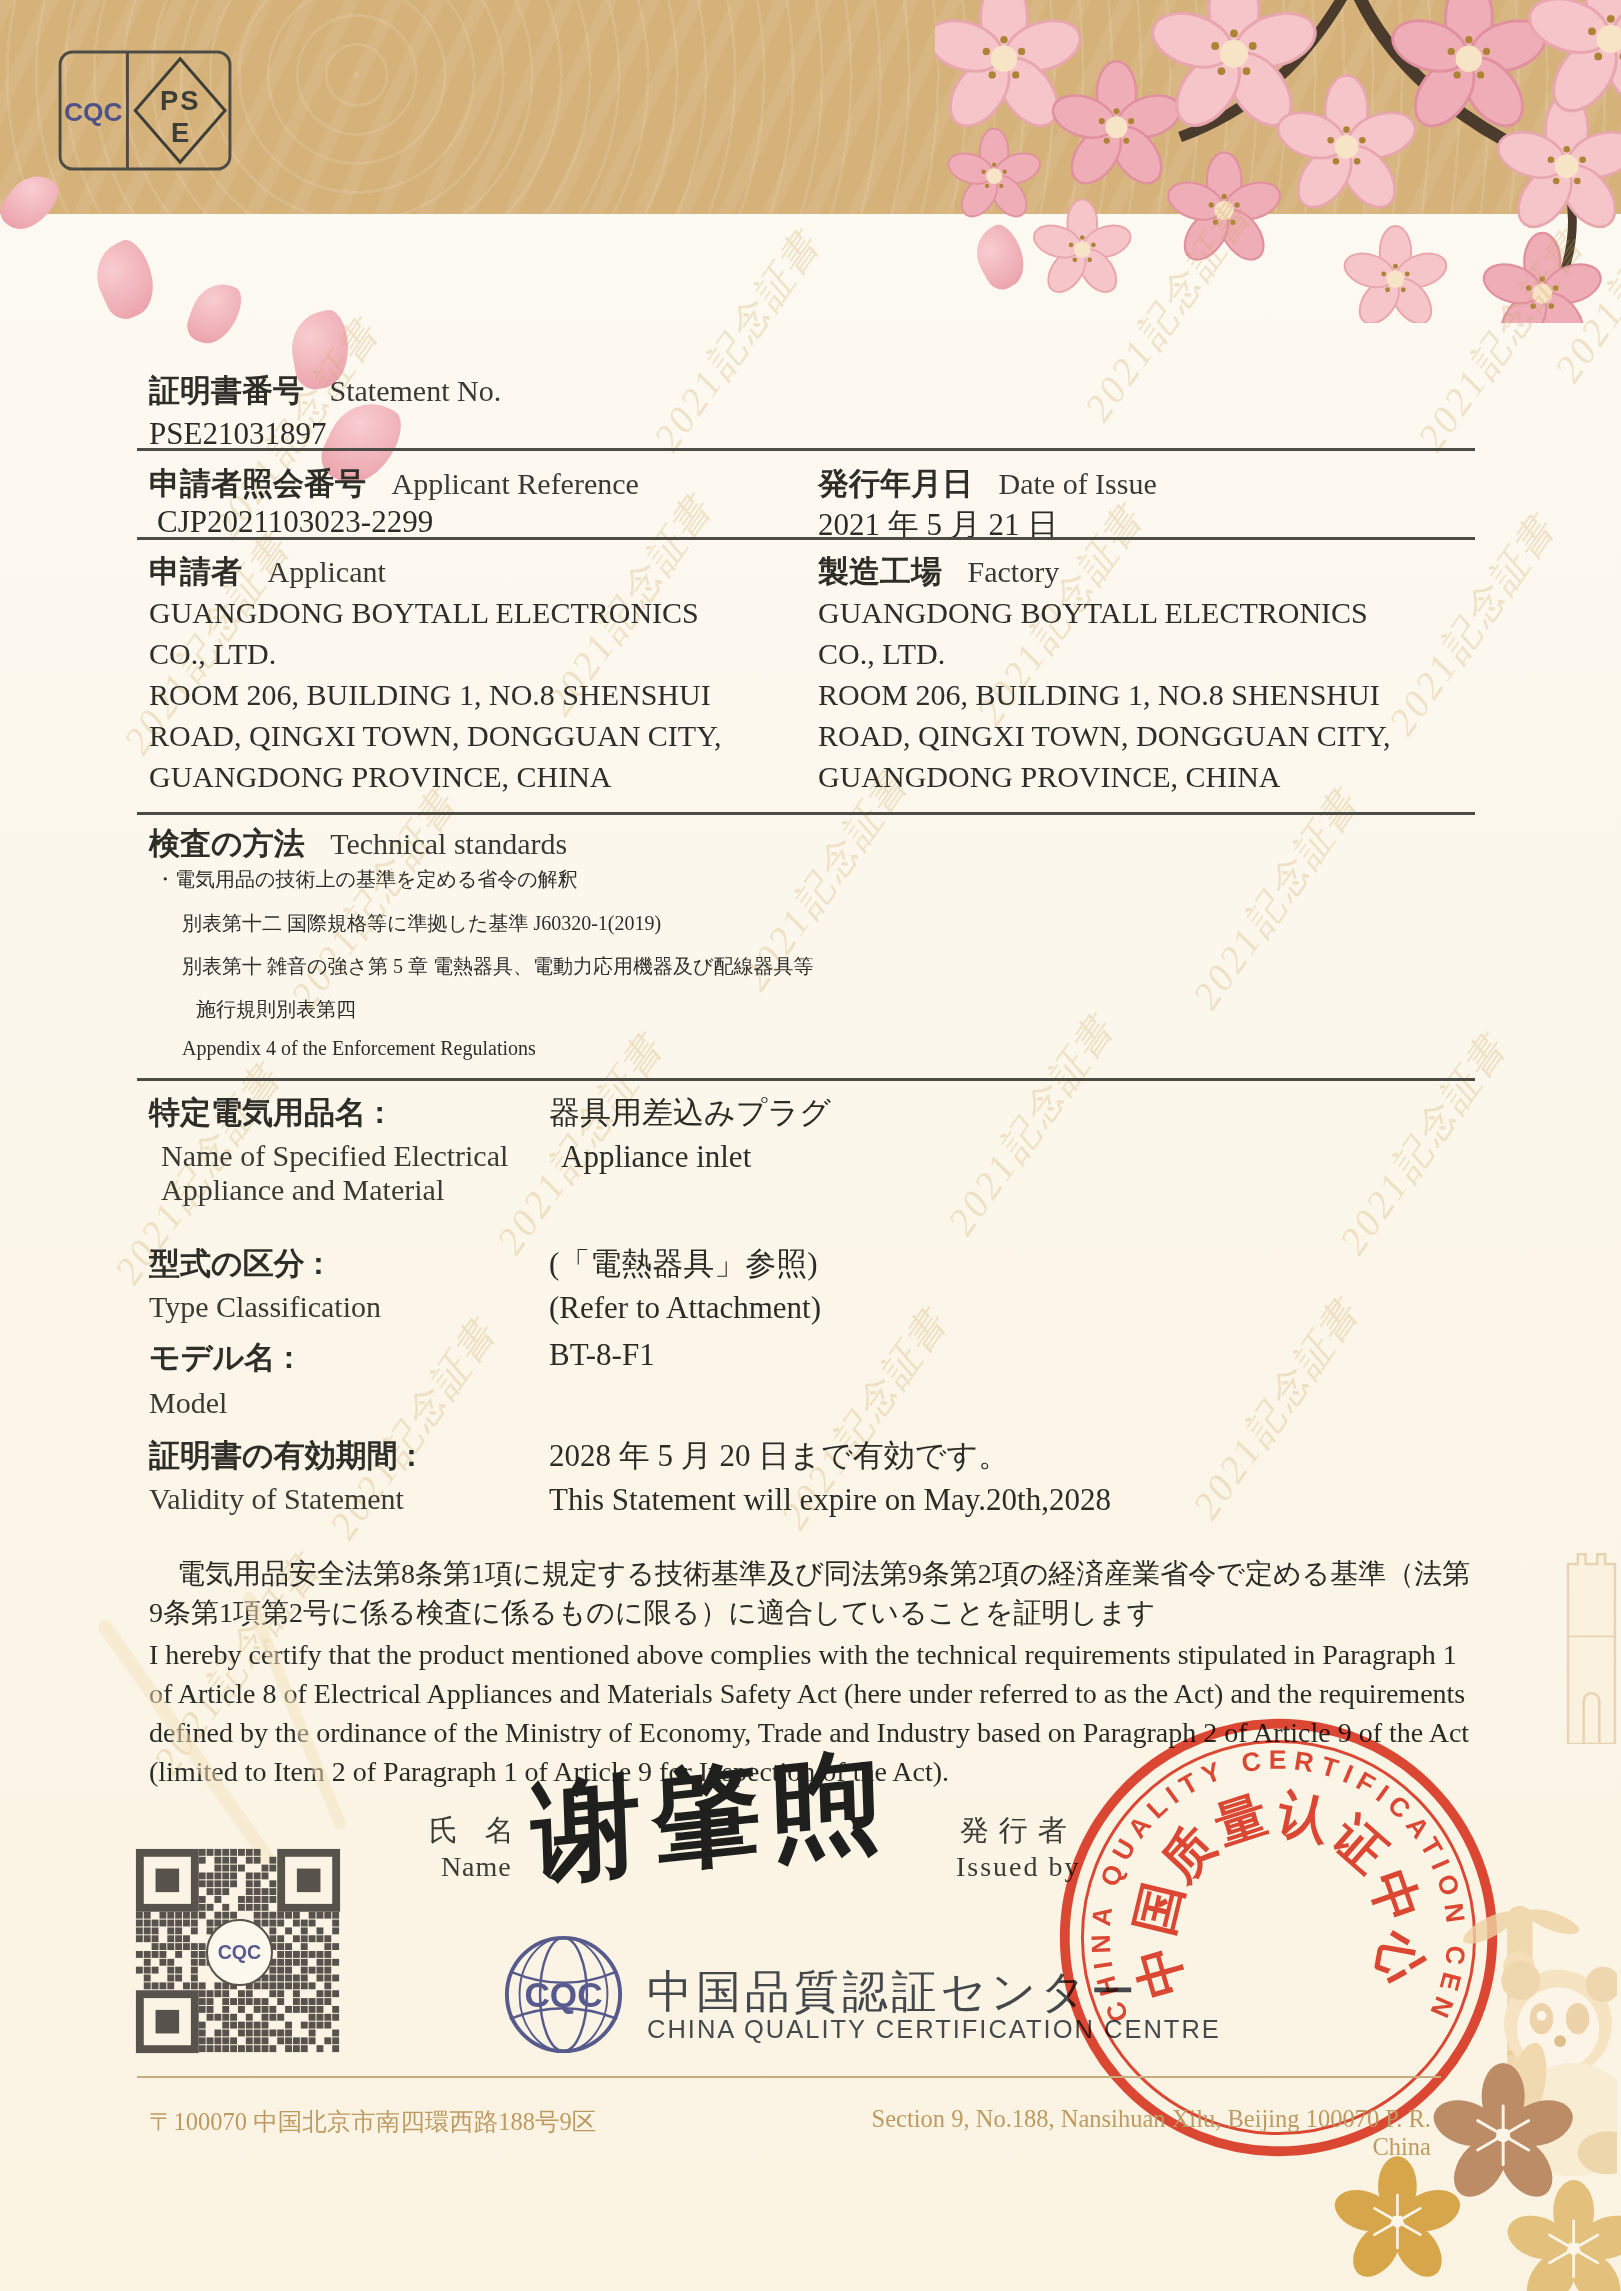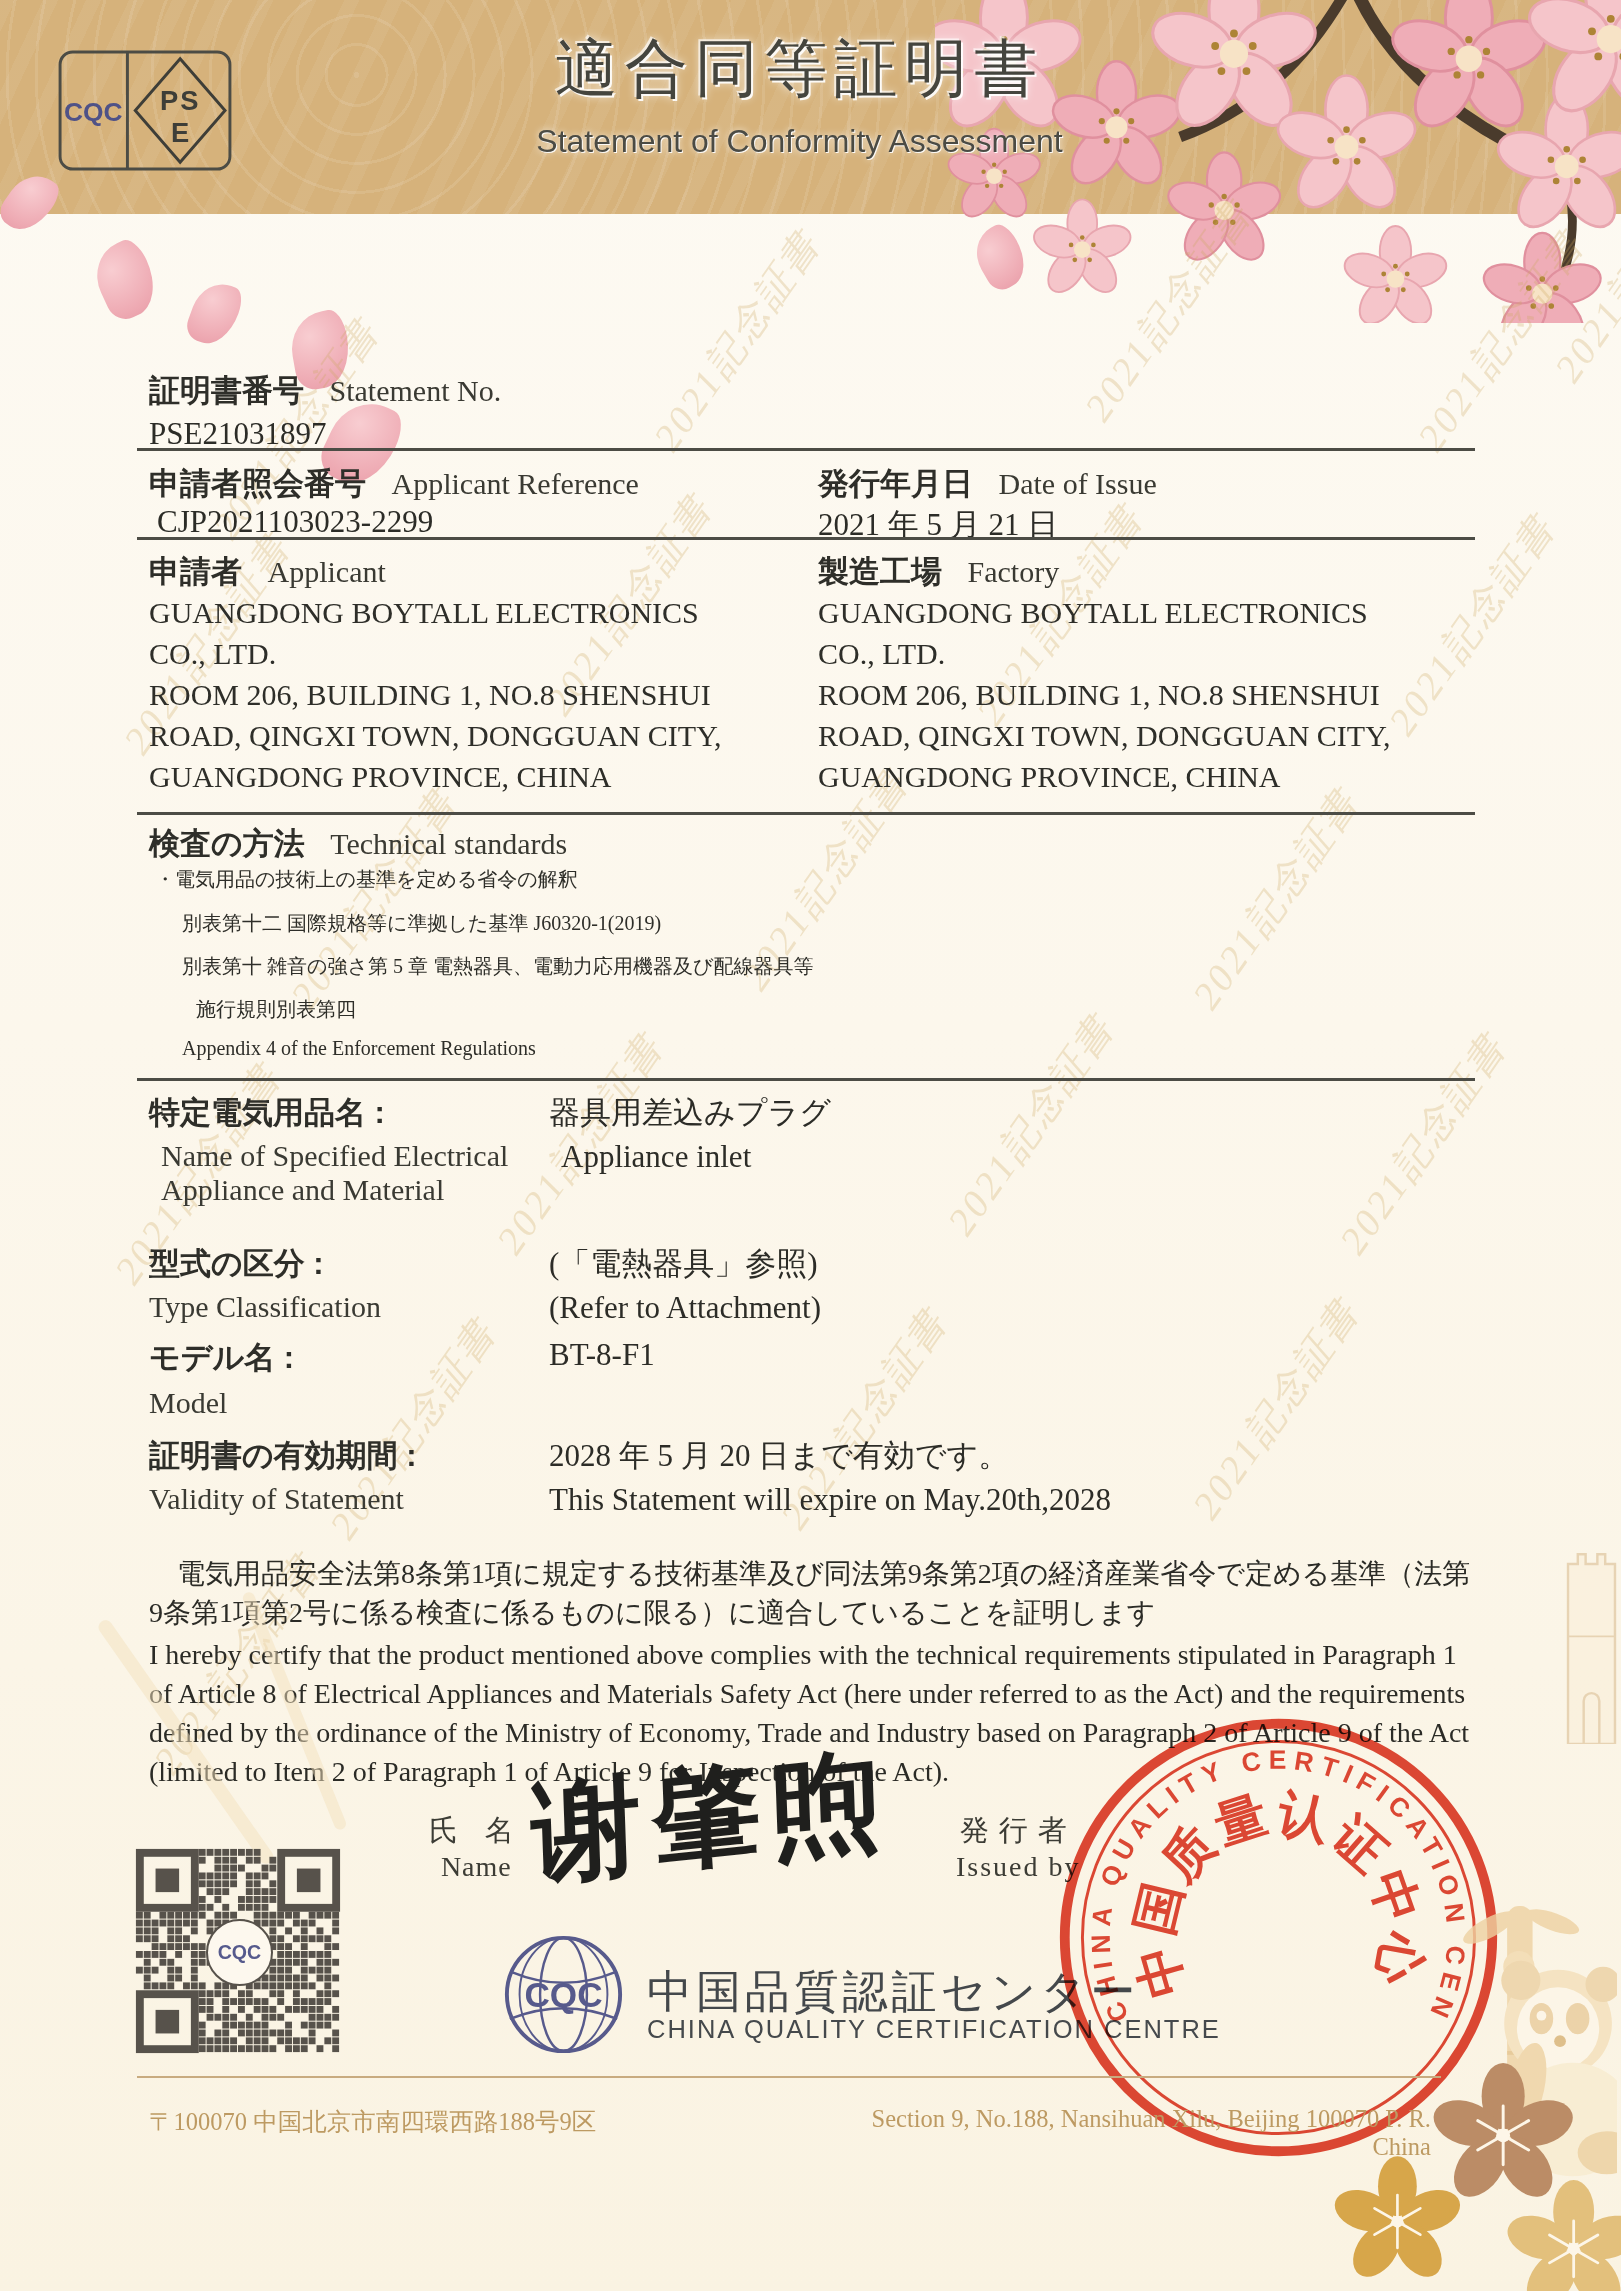--- a/index.html
+++ b/index.html
@@ -117,24 +117,20 @@
 
   <svg class="logo-box" width="176" height="123" viewBox="0 0 180 126">
     <rect x="3" y="3" width="174" height="120" rx="13" fill="none" stroke="#4c4c45" stroke-width="3"></rect>
     <line x1="72" y1="3" x2="72" y2="123" stroke="#4c4c45" stroke-width="3"></line>
     <text x="37" y="74" text-anchor="middle" font-family="Liberation Sans, sans-serif" font-size="27" font-weight="700" fill="#4f5287">CQC</text>
     <polygon points="126,10 172,63 126,116 80,63" fill="none" stroke="#3e3e38" stroke-width="3"></polygon>
     <text x="126" y="62" text-anchor="middle" font-family="Liberation Sans, sans-serif" font-size="28" font-weight="700" fill="#3e3e38" letter-spacing="2">PS</text>
     <text x="126" y="95" text-anchor="middle" font-family="Liberation Sans, sans-serif" font-size="28" font-weight="700" fill="#3e3e38">E</text>
   </svg>
 
-  <div class="title-wrap">
-    <div class="title-ja">適合同等証明書</div>
-    <div class="title-en">Statement of Conformity Assessment</div>
-  </div>
 
   <span class="petal" style="left:7.8px;top:172px;width:43px;height:61px;transform:rotate(35deg);"></span>
   <span class="petal" style="left:98px;top:243px;width:55px;height:74px;transform:rotate(-25deg);"></span>
   <span class="petal" style="left:192px;top:282px;width:45px;height:63px;transform:rotate(20deg);"></span>
   <span class="petal" style="left:292px;top:312px;width:57px;height:76px;transform:rotate(-10deg);"></span>
   <span class="petal" style="left:329px;top:400px;width:65px;height:86px;transform:rotate(25deg);"></span>
   <span class="petal" style="left:978px;top:227px;width:45px;height:61px;transform:rotate(-30deg);"></span>
 
   <span class="wm" style="left:167px;top:402px;">2021記念証書</span>
   <span class="wm" style="left:608px;top:314px;">2021記念証書</span>

